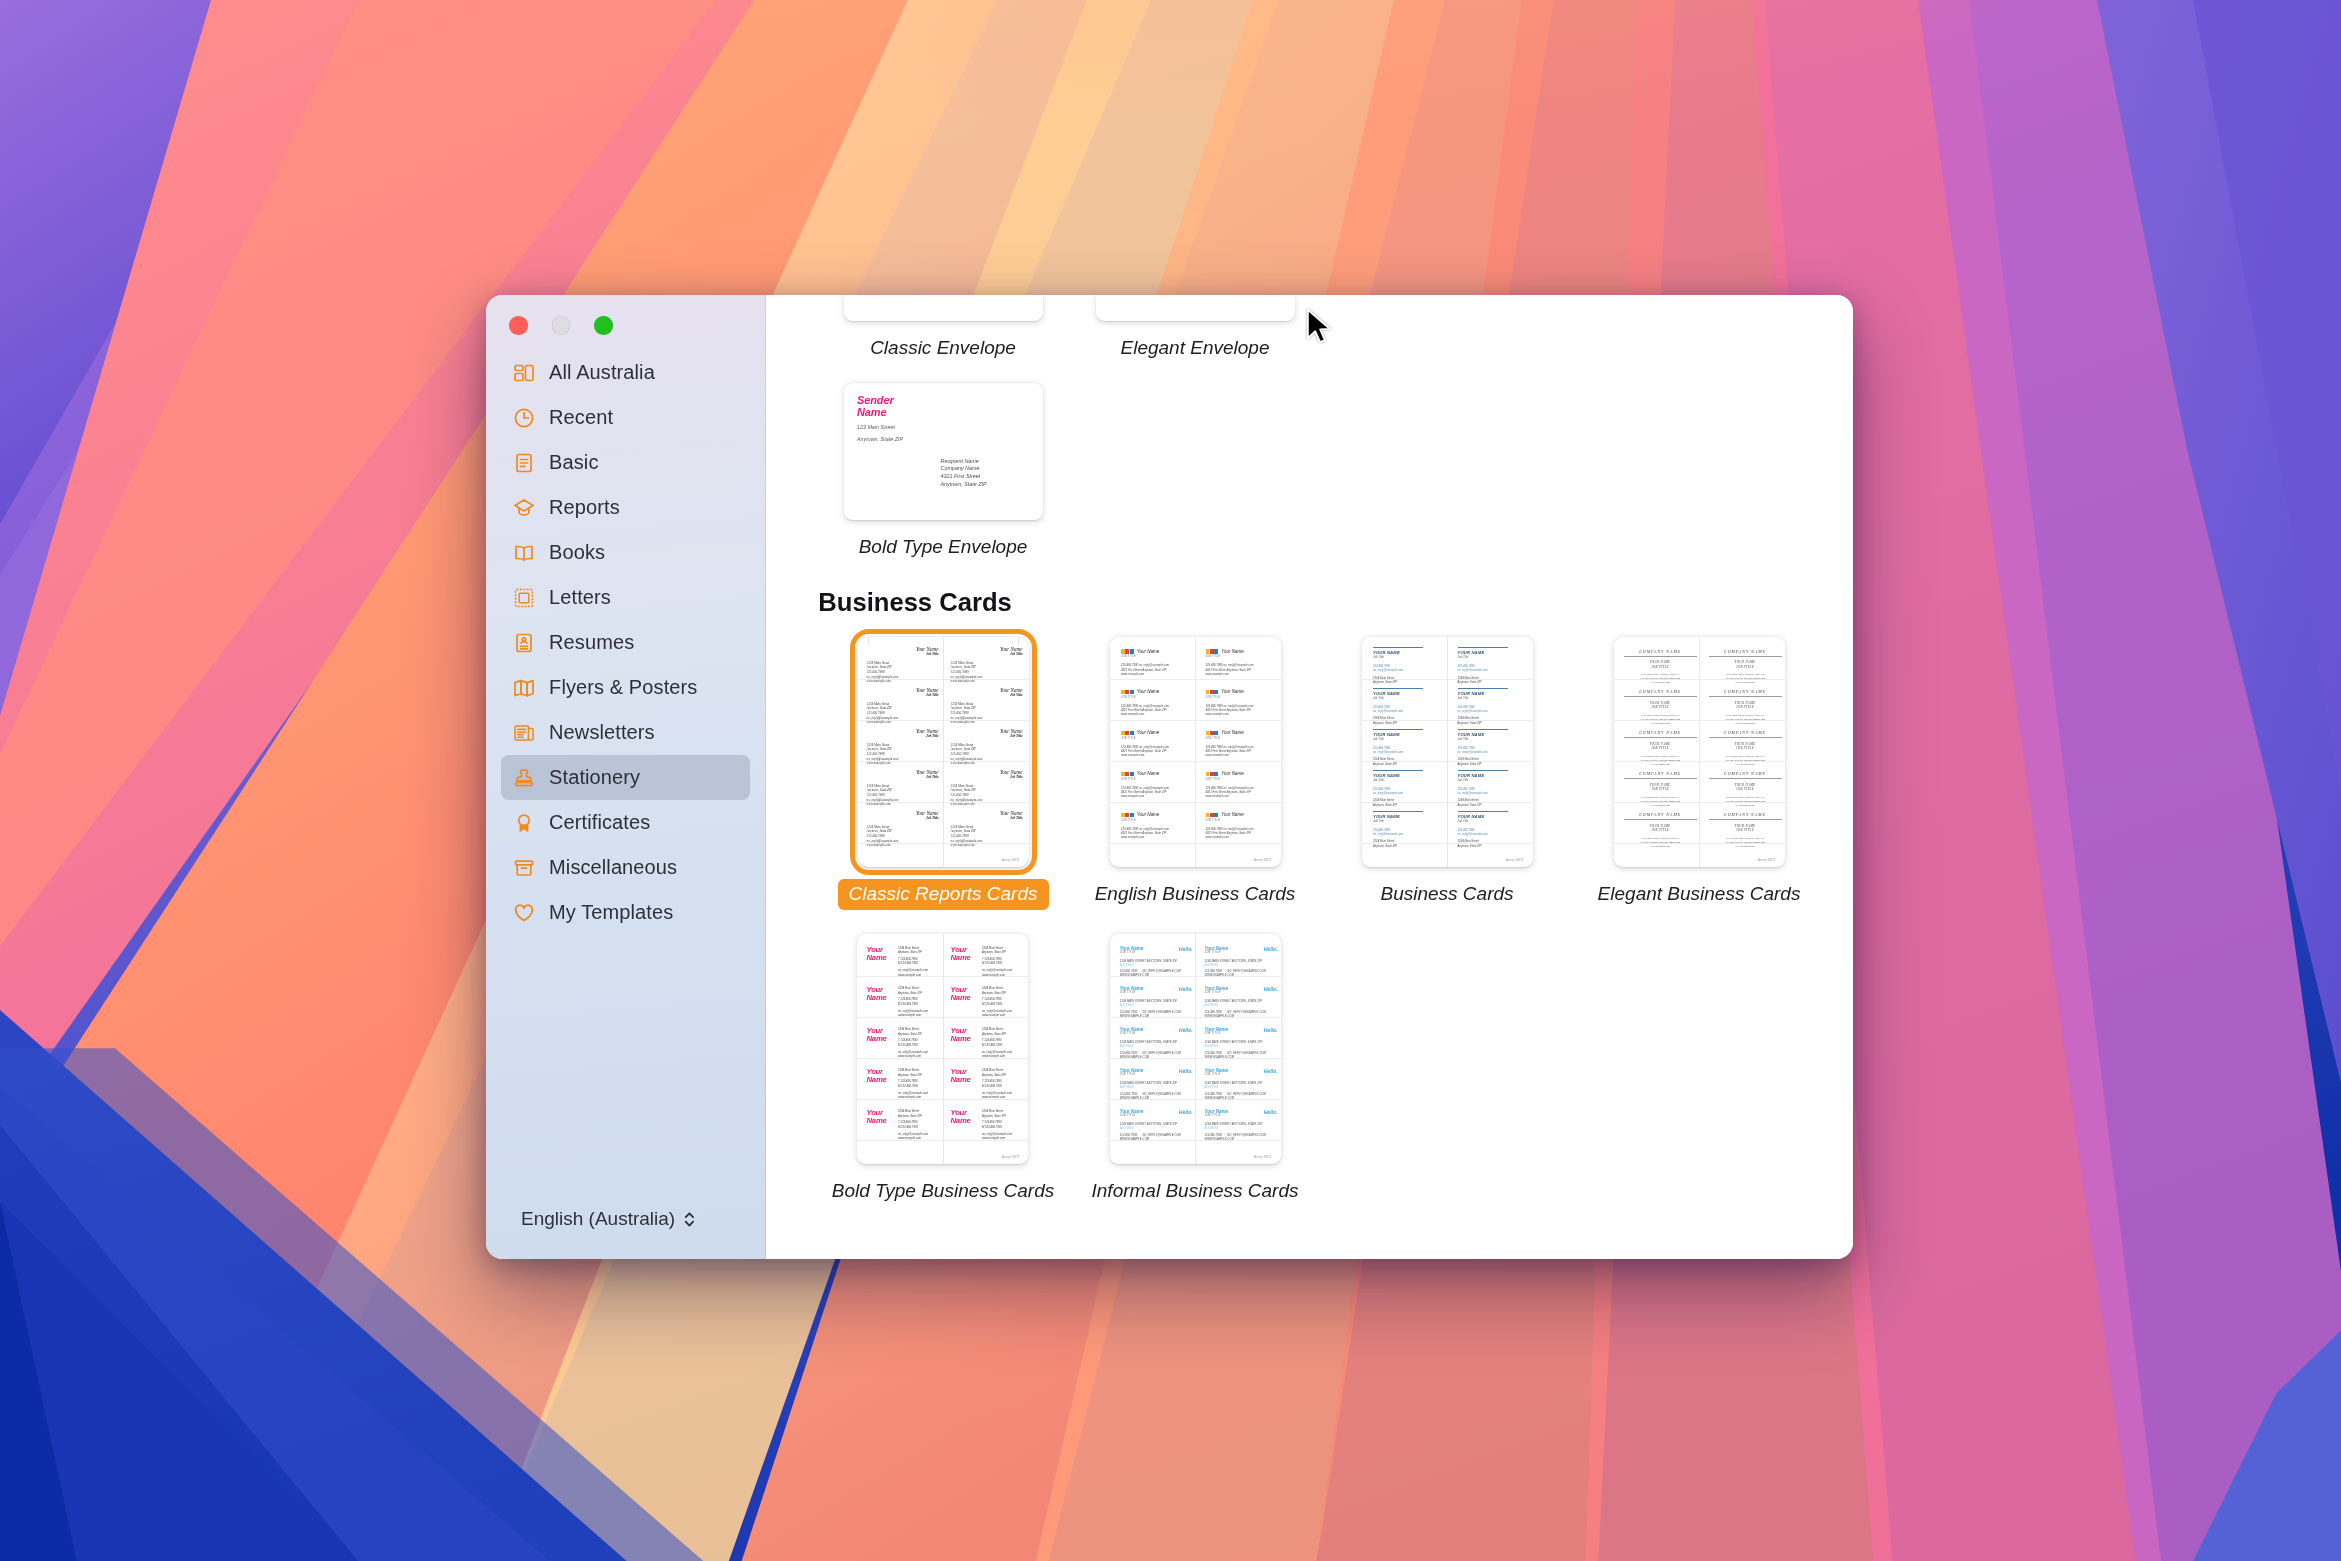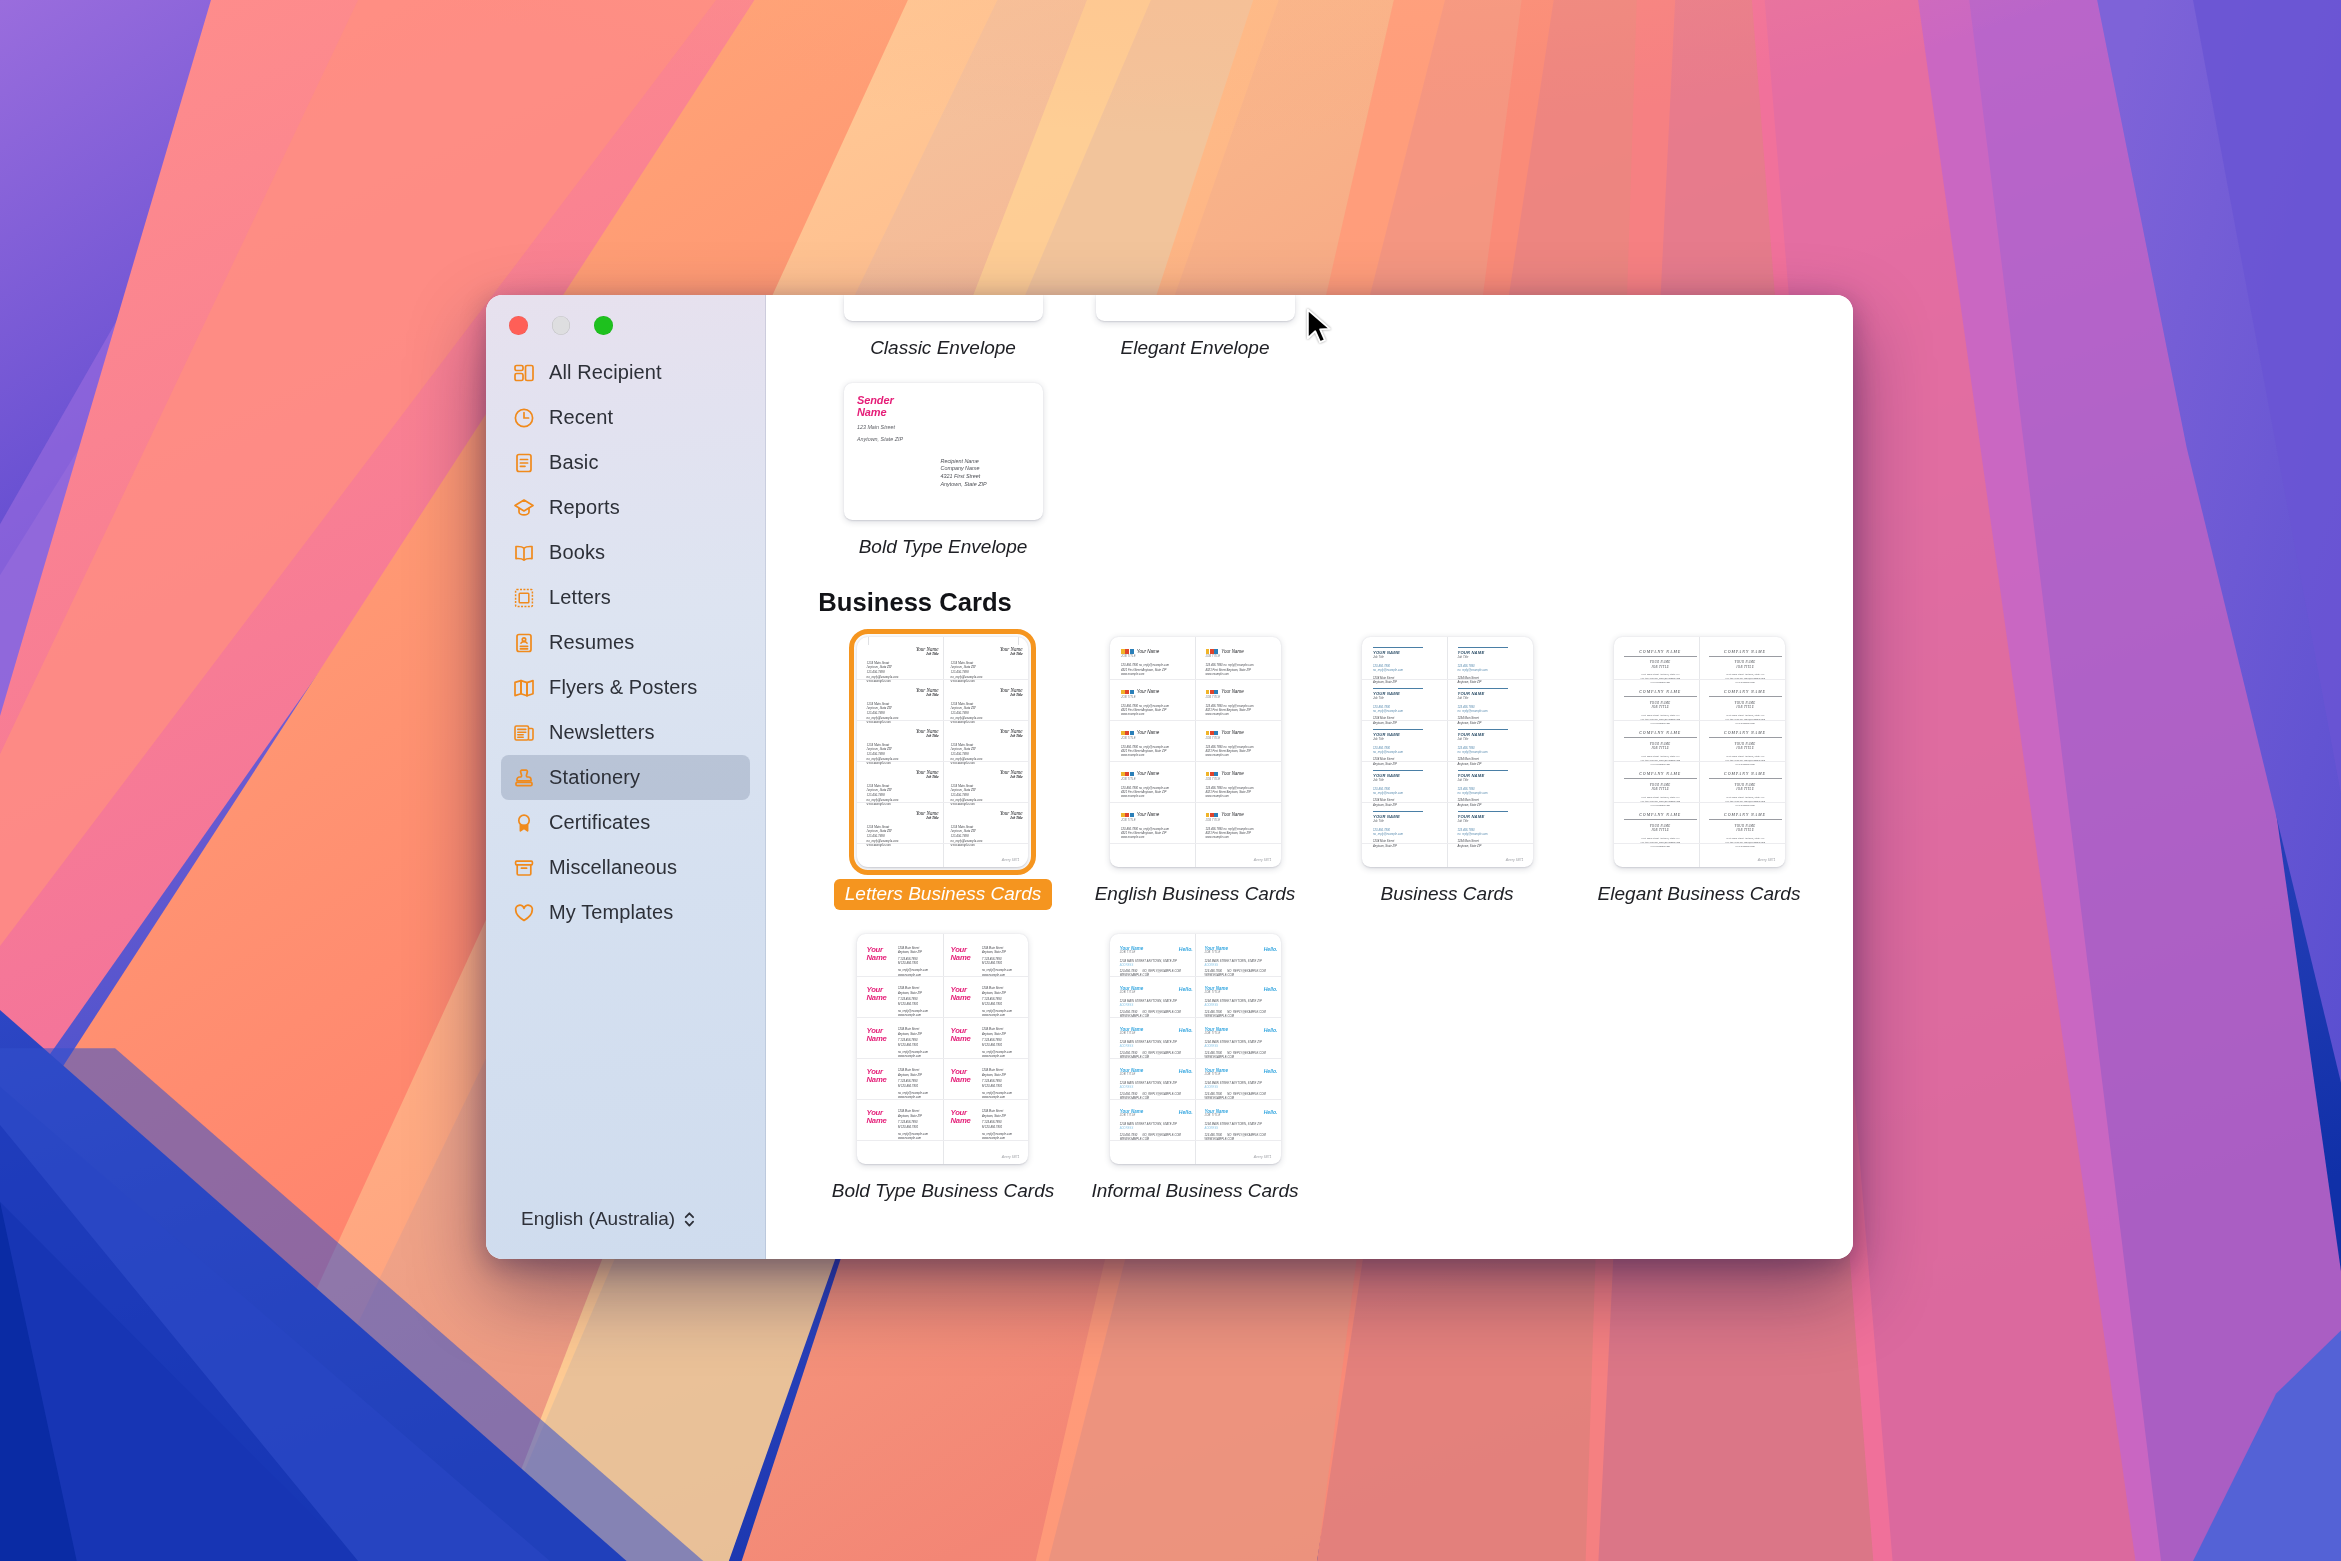--- a/index.html
+++ b/index.html
@@ -319,21 +319,21 @@
     <nav id="sidebar-list">
 
       <div class="side-item">
         <span class="side-icon">
           <svg viewBox="0 0 24 24" fill="none" stroke="#f08a1c" stroke-width="1.7">
             <rect x="3" y="4.5" width="8" height="5" rx="1.6"></rect>
             <rect x="3" y="12.5" width="8" height="7" rx="1.6"></rect>
             <rect x="13.5" y="4.5" width="7.5" height="15" rx="1.6"></rect>
           </svg>
           </span>
-        <span class="side-label">All Recipient</span>
+        <span class="side-label">All Australia</span>
       </div>
 
       <div class="side-item">
         <span class="side-icon">
           <svg viewBox="0 0 24 24" fill="none" stroke="#f08a1c" stroke-width="1.7">
             <circle cx="12" cy="12" r="8.6"></circle>
               <path d="M12 6.6V12h4.6" stroke-linecap="round"></path>
           </svg>
           </span>
         <span class="side-label">Recent</span>
@@ -632,21 +632,21 @@
                     <div>1234 Main Street</div>
                     <div>Anytown, State ZIP</div>
                     <div>123.456.7890</div>
                     <div>no_reply@example.com</div>
                     <div>www.example.com</div>
                   </div>
                 </div>
                 <div class="avery">Avery 5871</div>
               </div>
             </div>
-            <div class="cap sel">Letters Business Cards</div>
+            <div class="cap sel">Classic Reports Cards</div>
           </div>
         </div>
 
         <div class="cell">
           <div class="card-wrap">
             <div class="thumb card">
               <div class="sheet">
                 <div class="col2"></div>
                 <div class="rowline" style="top:42px"></div>
                   <div class="rowline" style="top:83px"></div>

